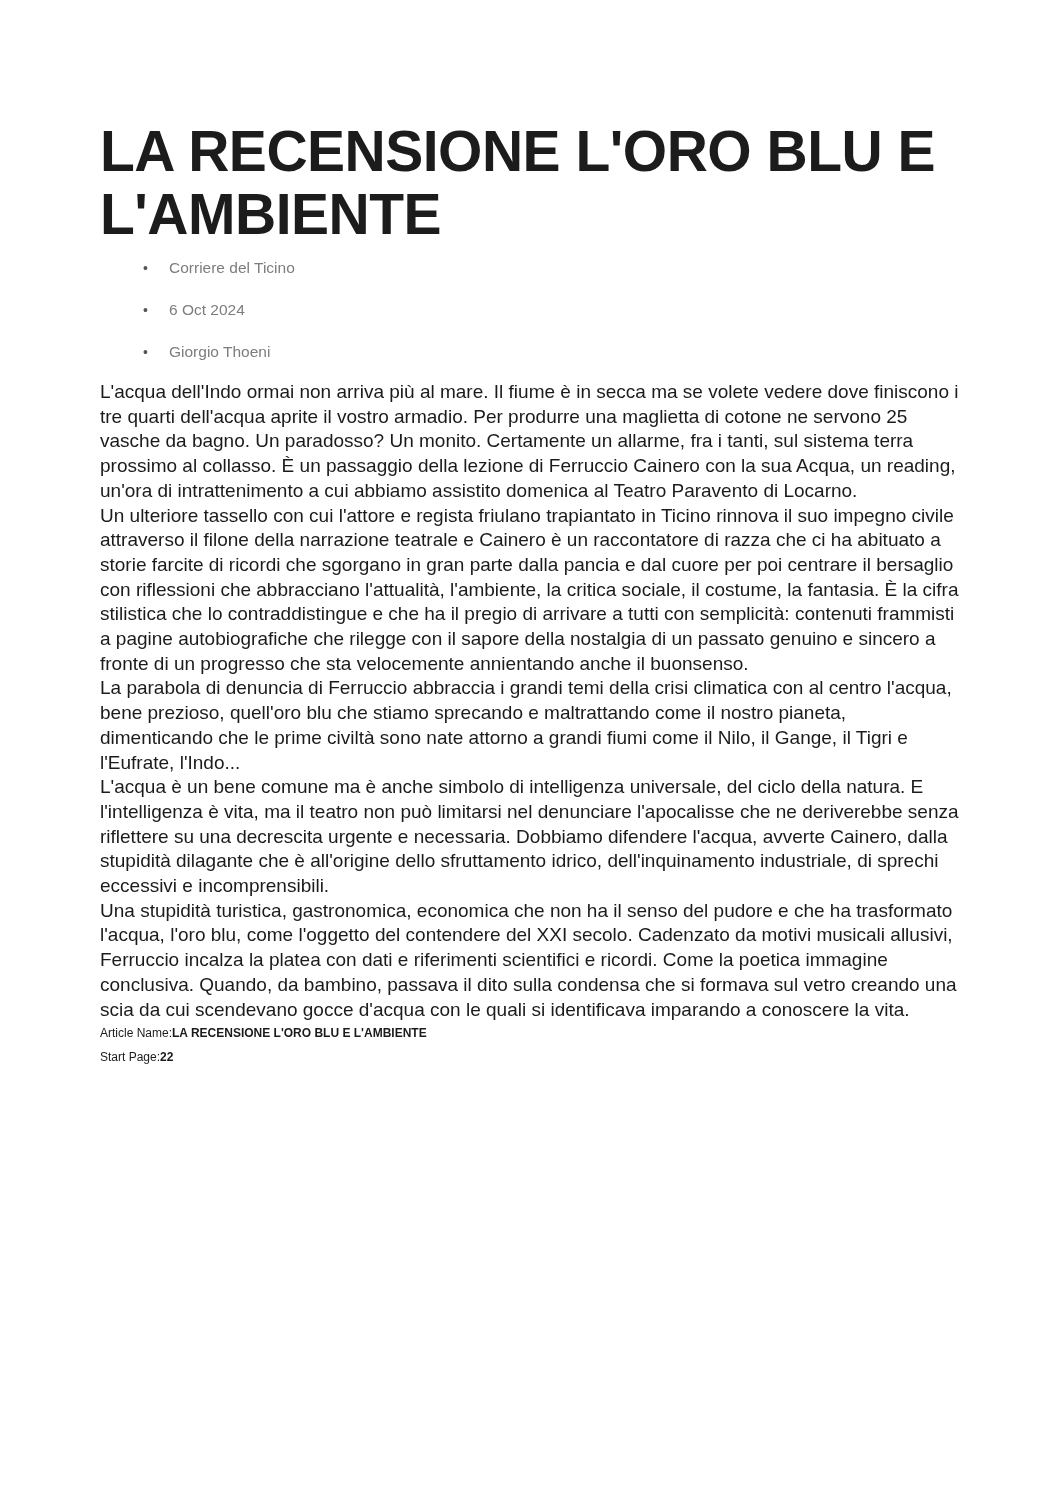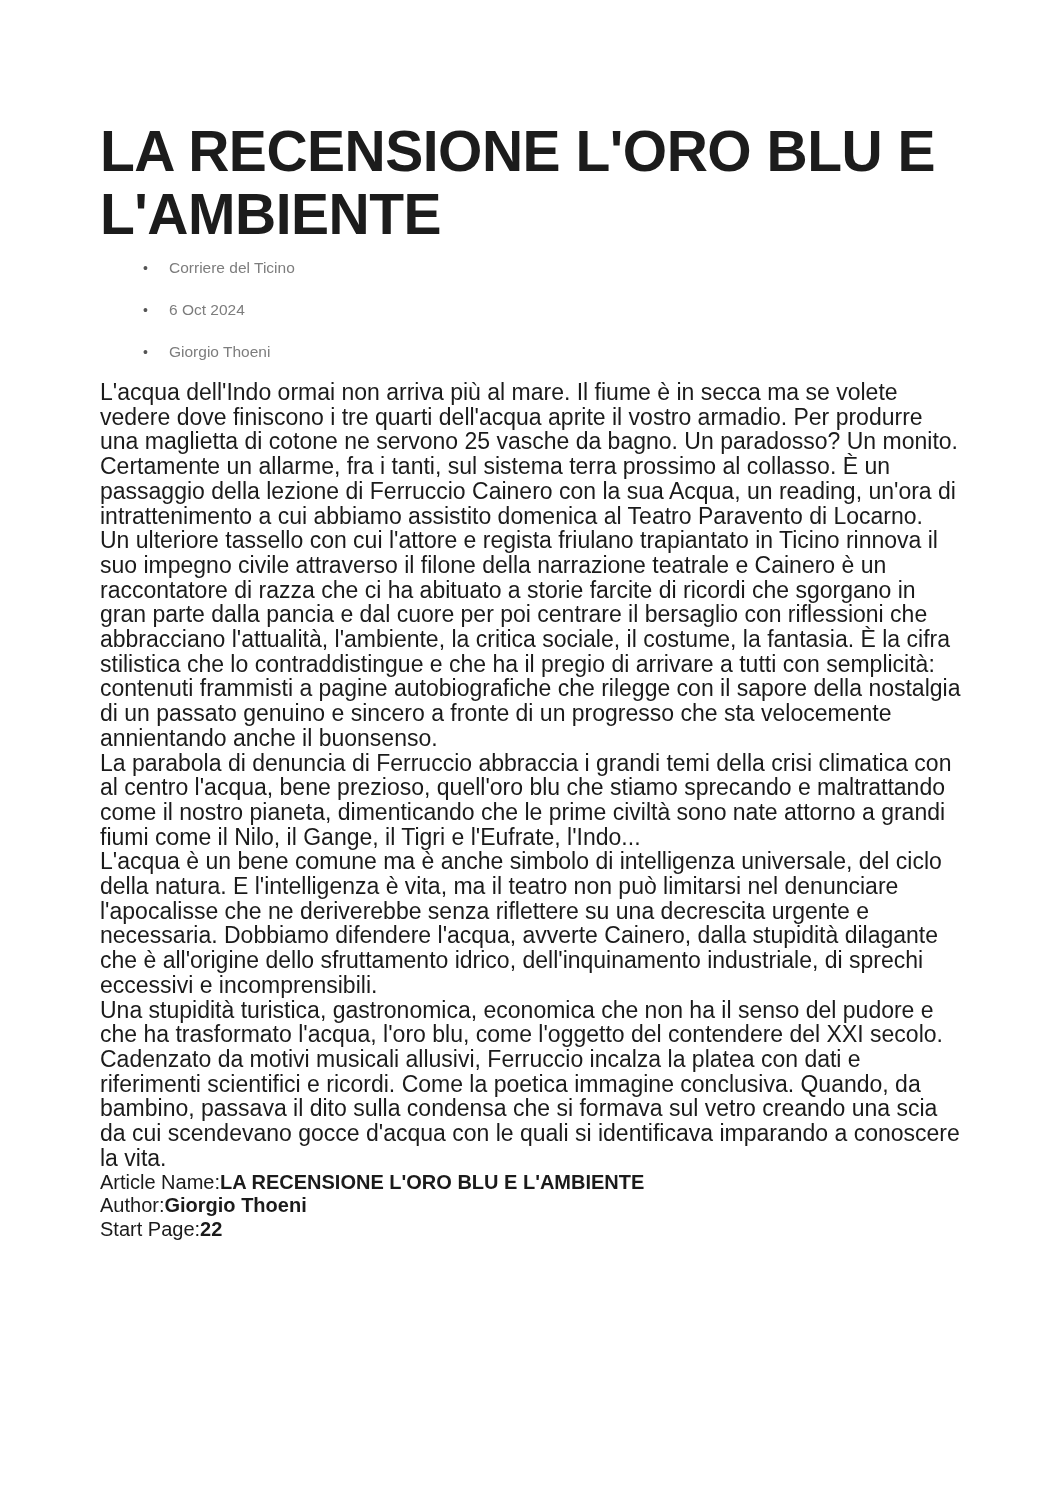--- a/index.html
+++ b/index.html
@@ -47,30 +47,30 @@
   .bullet-marker {
     display: inline-block;
     width: 26px;
     padding-left: 43px;
     color: #555555;
     font-size: 14px;
     flex: 0 0 69px;
   }
   .body-text {
     width: 862px;
-    font-size: 23px;
+    font-size: 19px;
     line-height: 24.7px;
     color: #1b1b1b;
   }
   .body-text p {
     margin: 0;
   }
   .details {
     width: 862px;
-    font-size: 20px;
+    font-size: 12px;
     line-height: 23.5px;
     color: #1b1b1b;
   }
   .detail-line { white-space: nowrap; }
   .detail-value { font-weight: bold; }
 </style>
 </head>
 <body>
 
 <div class="page">
@@ -98,20 +98,17 @@
     <p>La parabola di denuncia di Ferruccio abbraccia i grandi temi della crisi climatica con al centro l'acqua, bene prezioso, quell'oro blu che stiamo sprecando e maltrattando come il nostro pianeta, dimenticando che le prime civiltà sono nate attorno a grandi fiumi come il Nilo, il Gange, il Tigri e l'Eufrate, l'Indo...</p>
     <p>L'acqua è un bene comune ma è anche simbolo di intelligenza universale, del ciclo della natura. E l'intelligenza è vita, ma il teatro non può limitarsi nel denunciare l'apocalisse che ne deriverebbe senza riflettere su una decrescita urgente e necessaria. Dobbiamo difendere l'acqua, avverte Cainero, dalla stupidità dilagante che è all'origine dello sfruttamento idrico, dell'inquinamento industriale, di sprechi eccessivi e incomprensibili.</p>
     <p>Una stupidità turistica, gastronomica, economica che non ha il senso del pudore e che ha trasformato l'acqua, l'oro blu, come l'oggetto del contendere del XXI secolo. Cadenzato da motivi musicali allusivi, Ferruccio incalza la platea con dati e riferimenti scientifici e ricordi. Come la poetica immagine conclusiva. Quando, da bambino, passava il dito sulla condensa che si formava sul vetro creando una scia da cui scendevano gocce d'acqua con le quali si identificava imparando a conoscere la vita.</p>
   </div>
 
   <div class="details">
     <div class="detail-line">
       <span class="detail-label">Article Name:</span><span class="detail-value">LA RECENSIONE L'ORO BLU E L'AMBIENTE</span>
     </div>
     <div class="detail-line">
-      <span class="detail-label">Author:</span><span class="detail-value">Giorgio Thoeni</span>
-    </div>
-    <div class="detail-line">
       <span class="detail-label">Start Page:</span><span class="detail-value">22</span>
     </div>
   </div>
 
 </div>
 
 </body></html>

